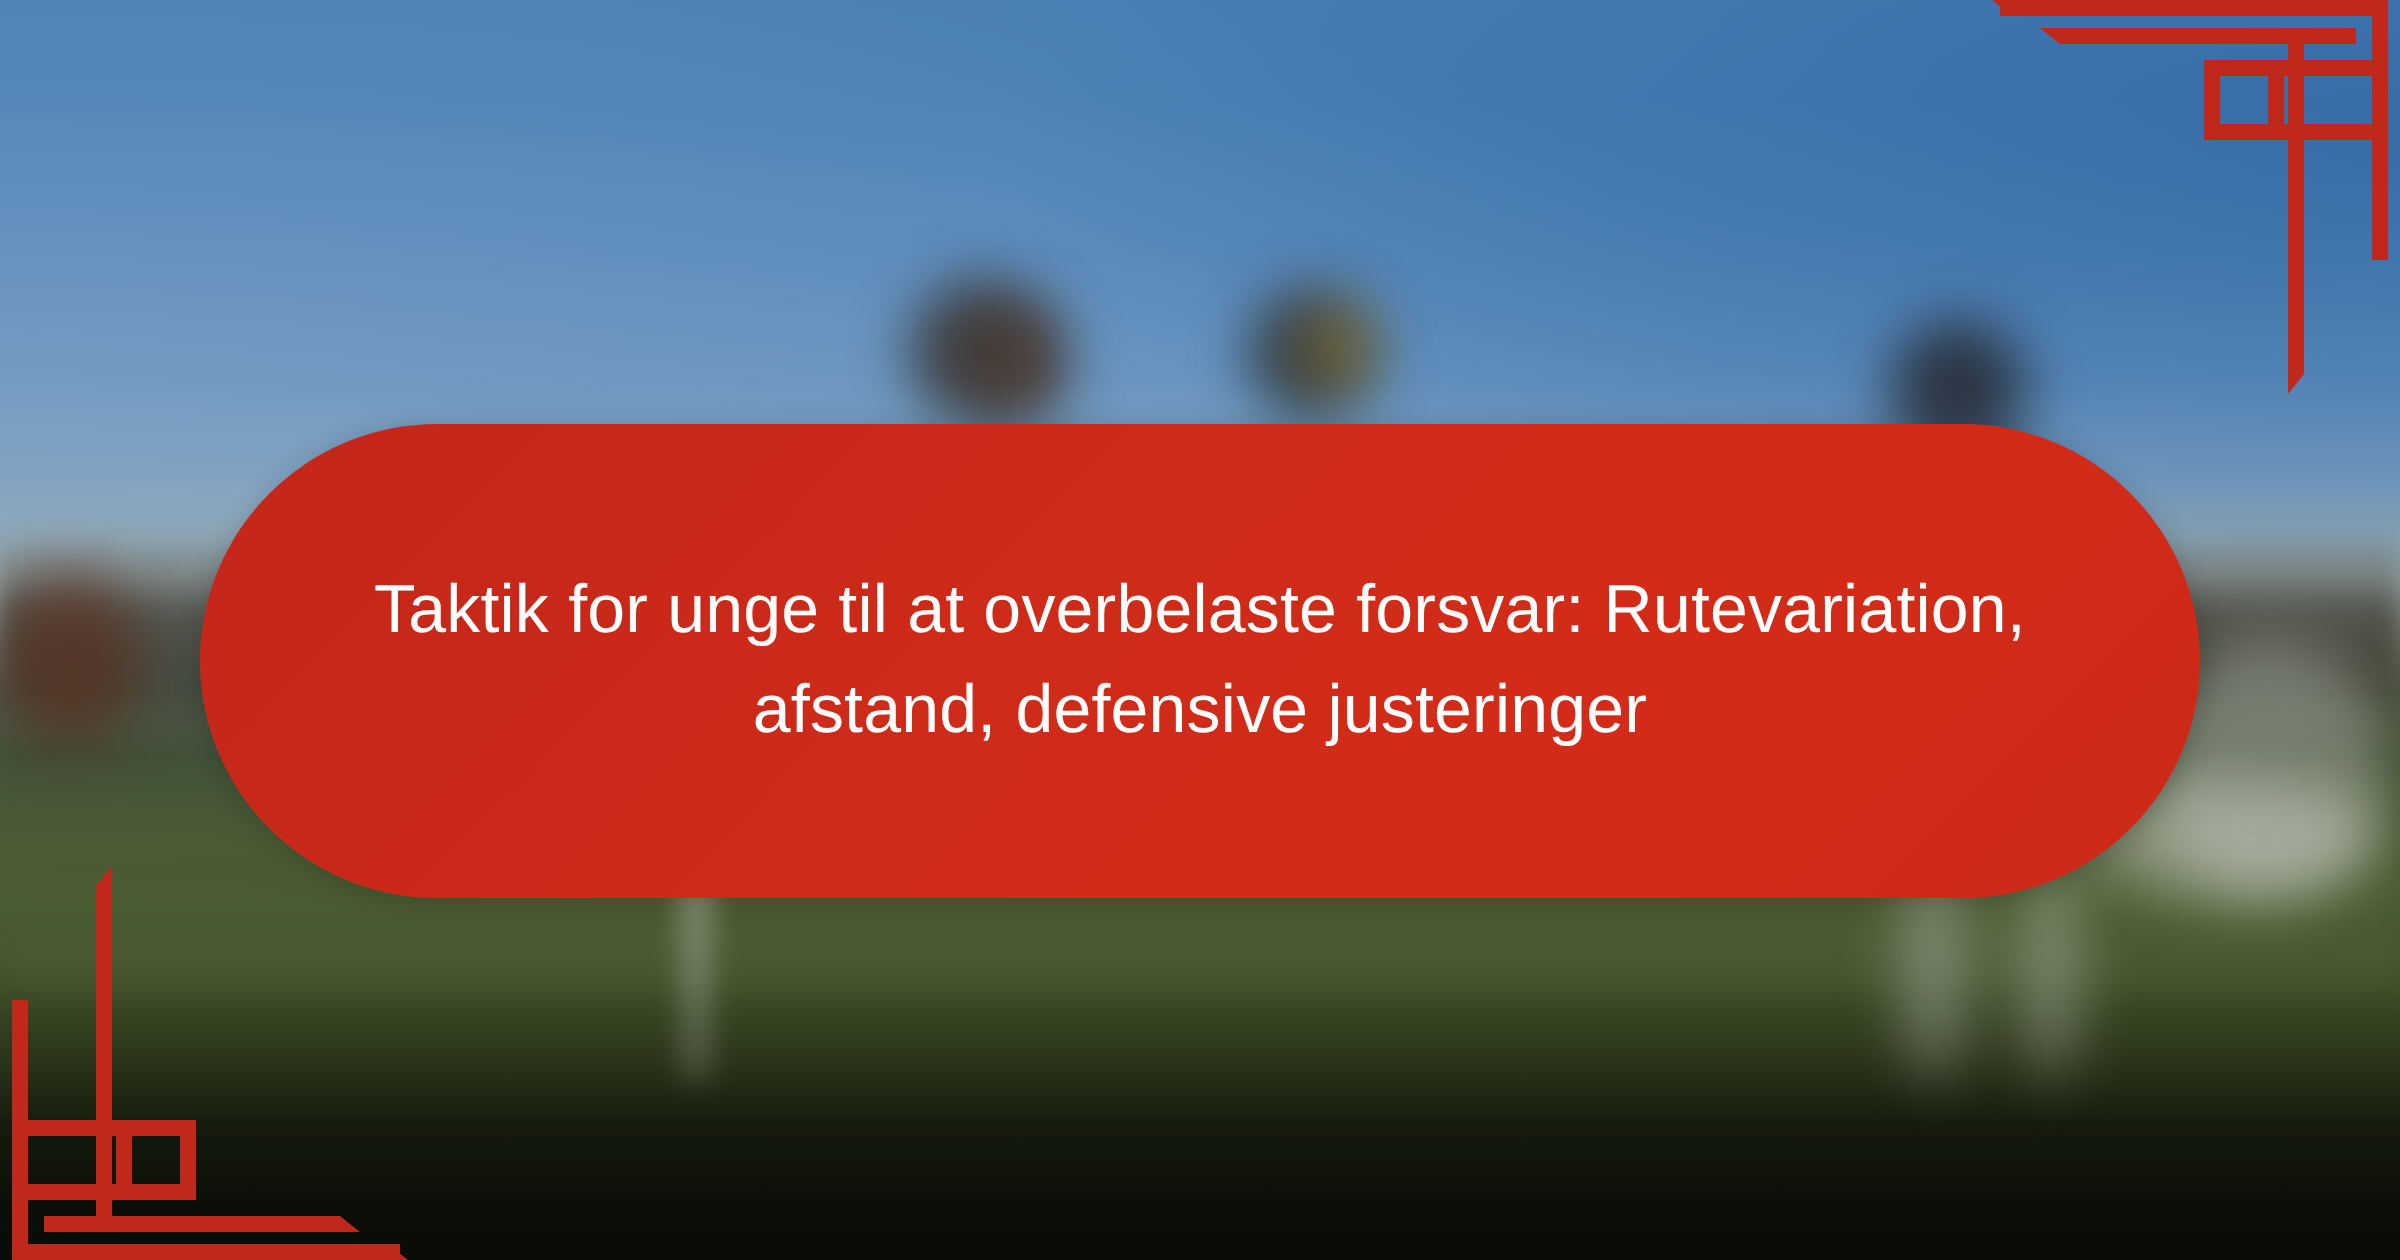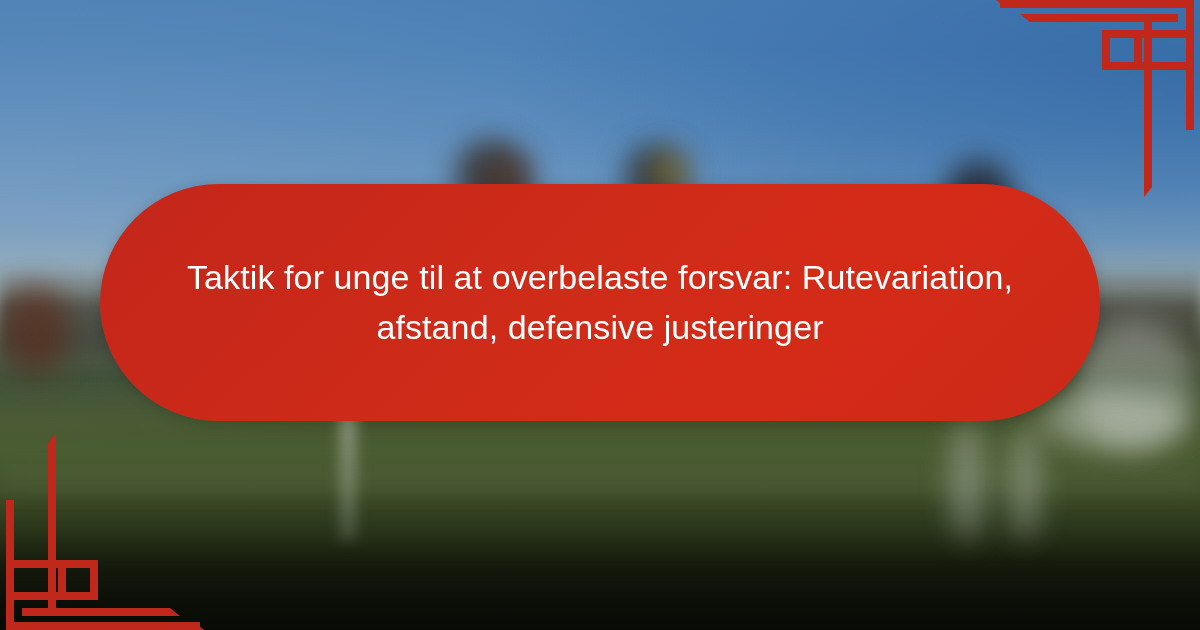--- a/index.html
+++ b/index.html
@@ -151,21 +151,21 @@
     width: 0 !important; height: 0 !important;
     background: transparent !important;
     border-top: 10px solid #C0281B;
     border-right: 8px solid transparent;
   }
 
   
   #banner {
     position: absolute;
     left: 100px;
-    top: 184px;
+    top: 212px;
     width: 1000px;
     height: 237px;
     border-radius: 120px;
     background: linear-gradient(135deg, #C3261A 0%, #CF2B19 45%, #D42B18 70%, #CB2918 100%);
     box-shadow: 0 2px 14px rgba(0,0,0,0.18);
     display: flex;
     align-items: center;
     justify-content: center;
     box-sizing: border-box;
     padding: 0 58px;

